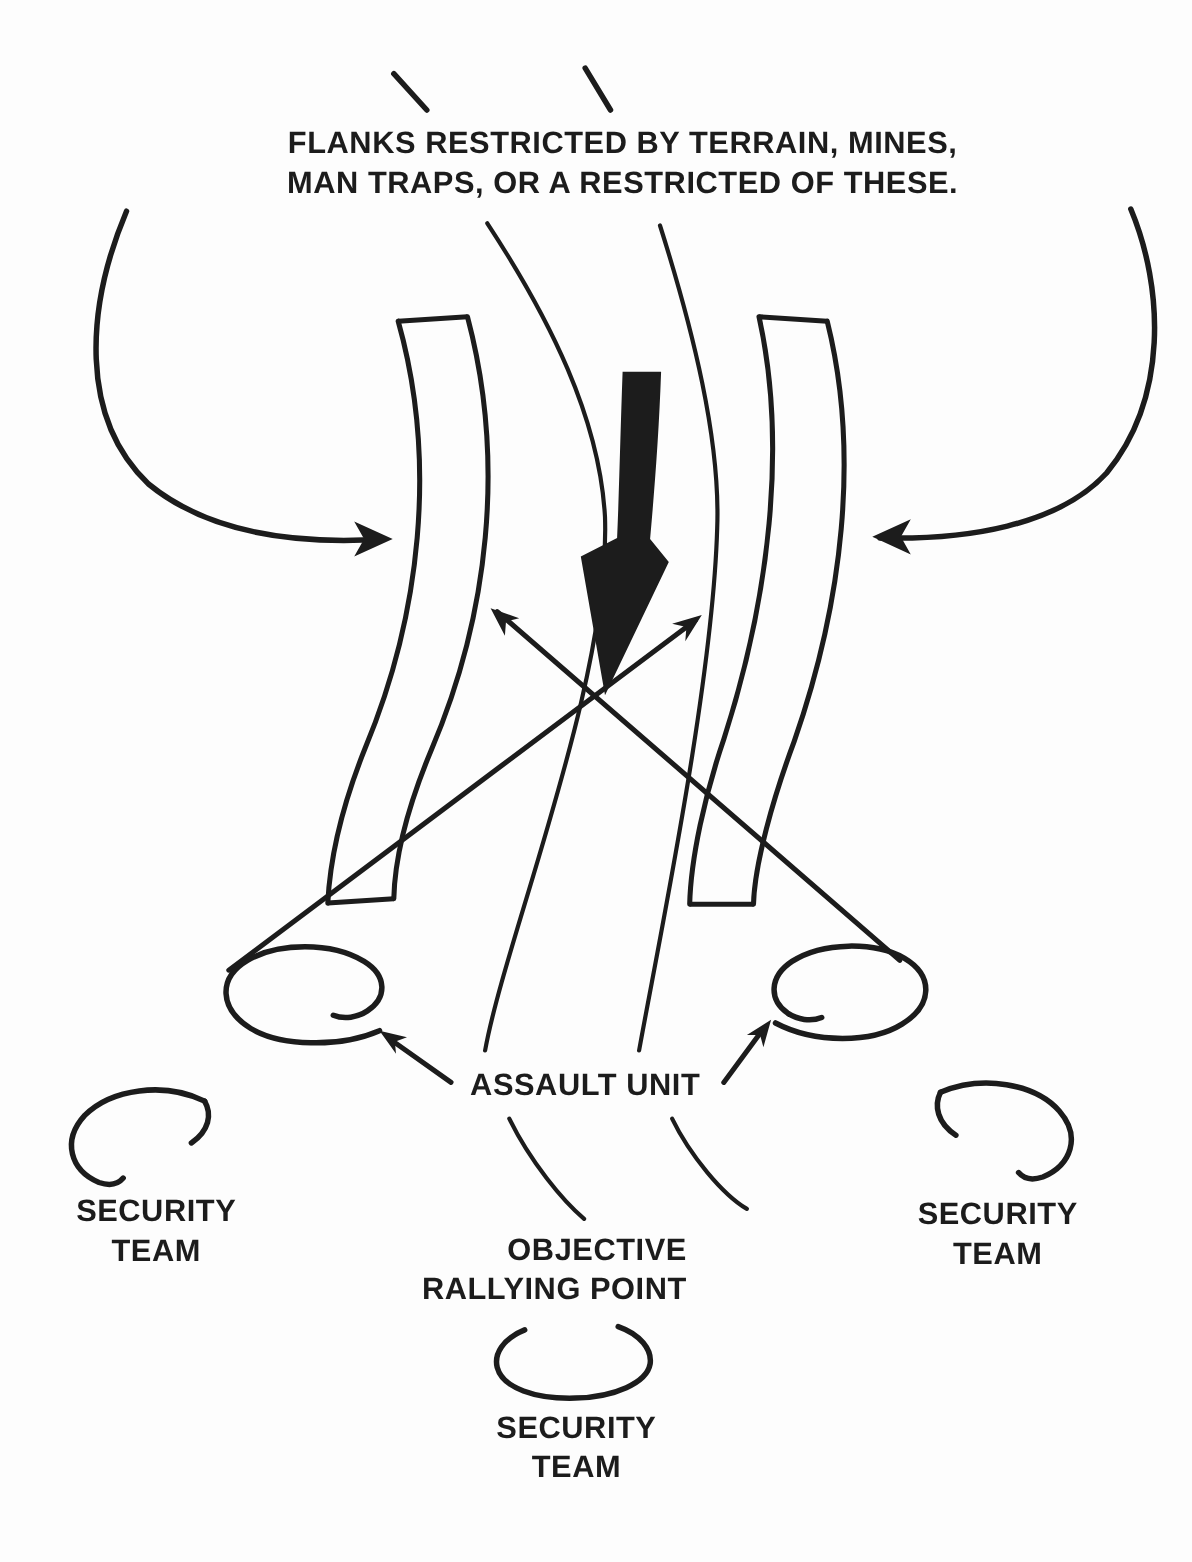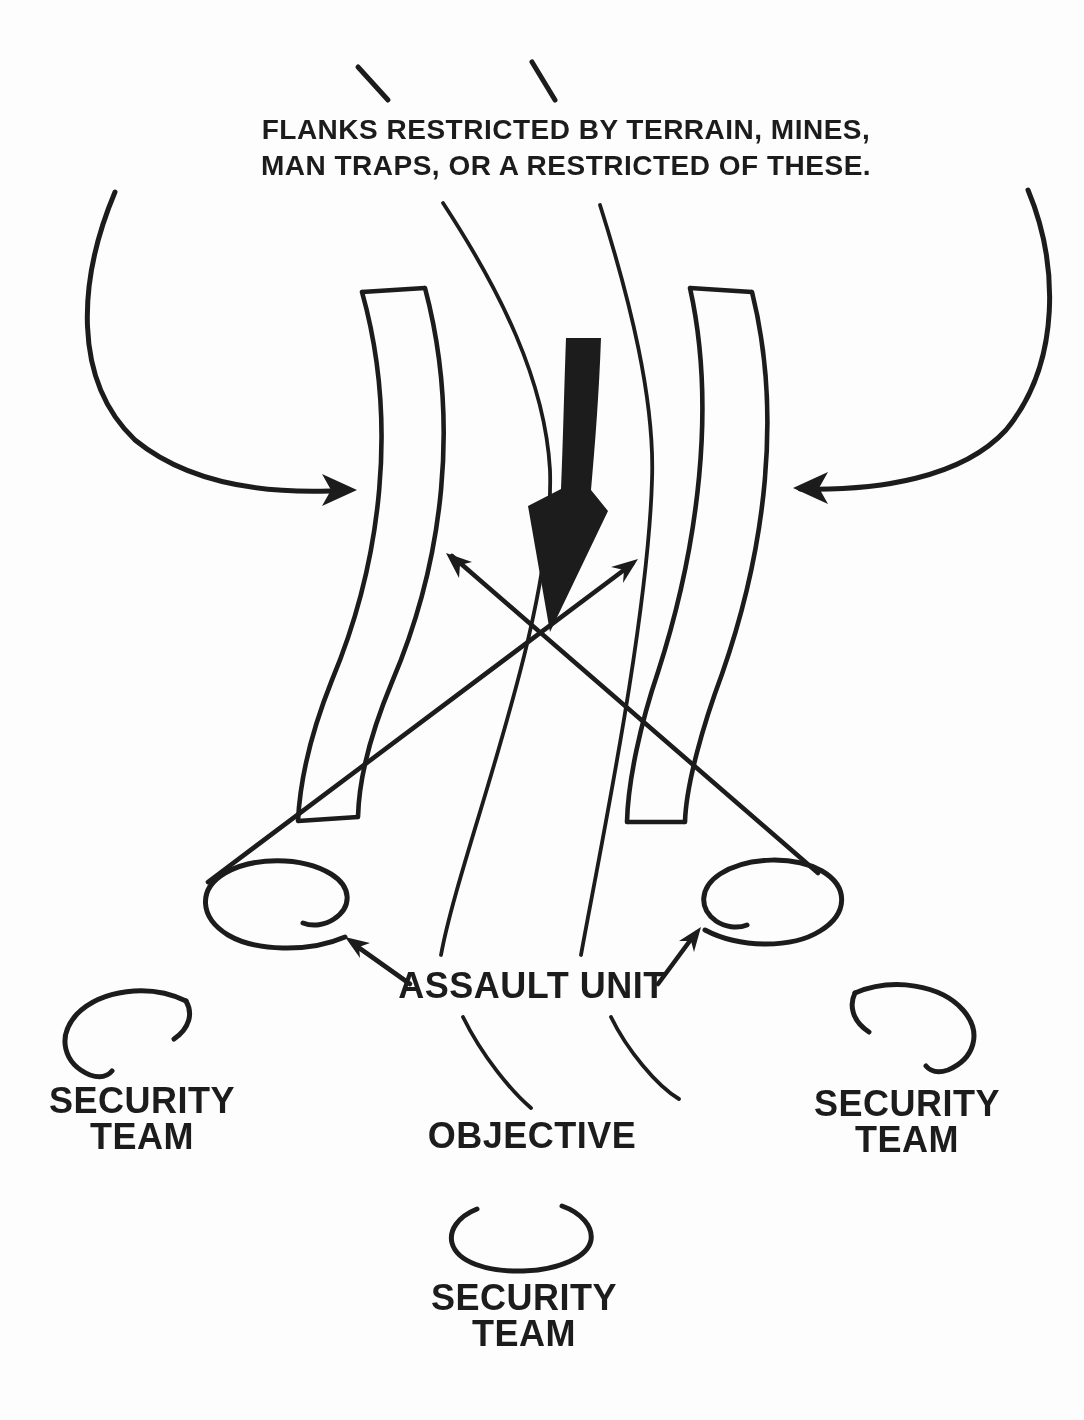--- a/index.html
+++ b/index.html
@@ -25,21 +25,21 @@
     position:absolute;
     color:var(--ink);
     font-weight:bold;
     text-align:center;
     transform:translateX(-50%);
     white-space:nowrap;
     letter-spacing:0.5px;
     line-height:36px;
   }
   .title{font-size:28px;line-height:36px;}
-  .tag{font-size:36px;line-height:36px;}
+  .tag{font-size:28px;line-height:36px;}
 </style>
 </head>
 <body>
 
 <div id="stage">
 
   <svg id="art" width="1084" height="1420" viewBox="0 0 1084 1420">
 
     <path class="ln w5" d="M 358,67 L 388,100"></path>
     <path class="ln w5" d="M 532,62 L 555,100"></path>
@@ -116,22 +116,23 @@
   <div class="lbl tag" style="left:142px;top:1083px;">
     <div>SECURITY</div>
     <div>TEAM</div>
   </div>
 
   <div class="lbl tag" style="left:907px;top:1086px;">
     <div>SECURITY</div>
     <div>TEAM</div>
   </div>
 
-  <div class="lbl tag" style="left:532px;top:1118px;text-align:right;">
+  <div class="lbl tag" style="left:504px;top:1118px;text-align:right;">
     <div>OBJECTIVE</div>
+    <div>RALLYING POINT</div>
   </div>
 
   <div class="lbl tag" style="left:524px;top:1280px;">
     <div>SECURITY</div>
     <div>TEAM</div>
   </div>
 
 </div>
 
 </body></html>

